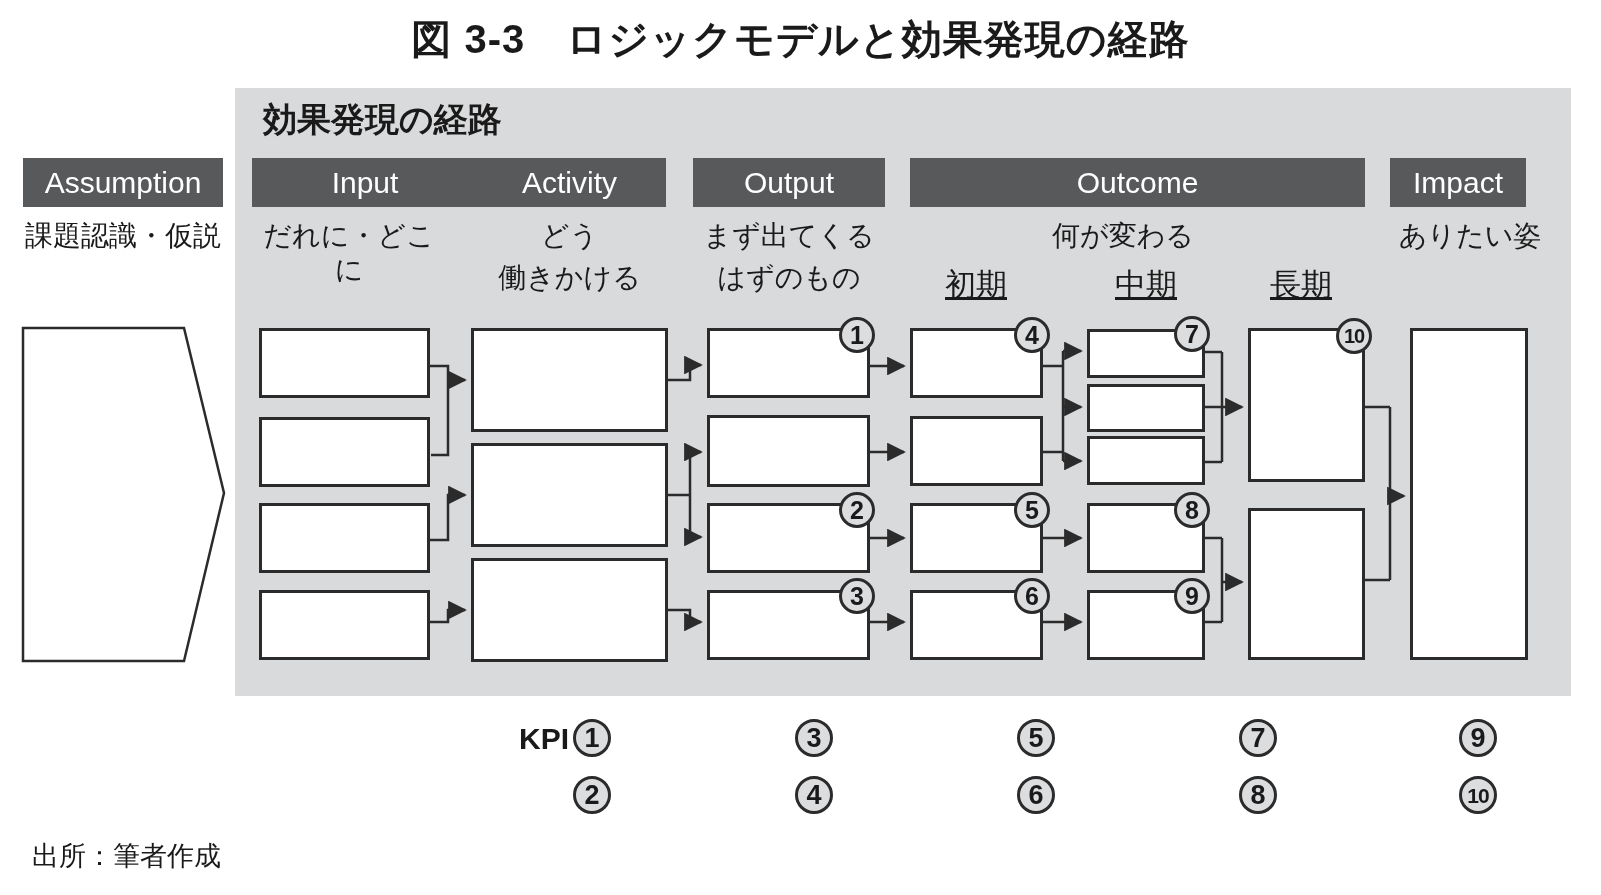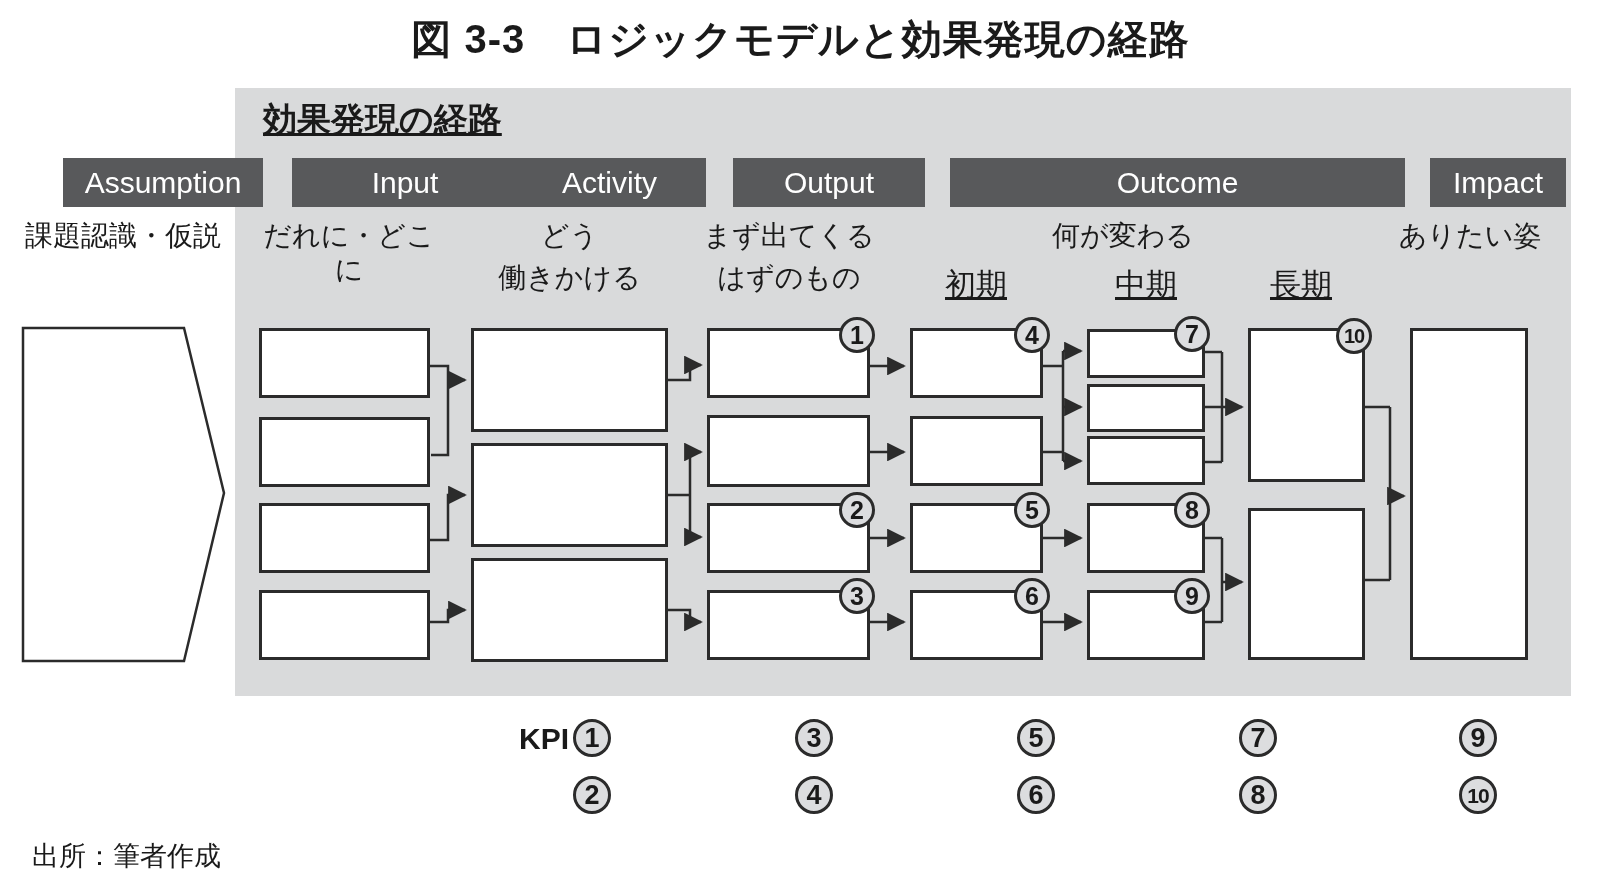--- a/index.html
+++ b/index.html
@@ -2,23 +2,23 @@
 <html><head>
 <meta charset="utf-8">
 <style>
   html,body{margin:0;padding:0;background:#ffffff;}
   body{width:1601px;height:895px;position:relative;overflow:hidden;
        font-family:"Liberation Sans","DejaVu Sans",sans-serif;color:#1a1a1a;}
   .abs{position:absolute;}
   #page-title{left:0;top:12px;width:1601px;text-align:center;
     font-size:40px;font-weight:bold;letter-spacing:1px;}
   #panel{left:235px;top:88px;width:1336px;height:608px;background:#d9dadb;}
-  #panel-heading{left:263px;top:97px;font-size:34px;font-weight:bold;text-decoration:underline;}
+  #panel-heading{left:263px;top:97px;font-size:34px;font-weight:bold;}
   .hbar{top:158px;height:49px;background:#58595b;color:#ffffff;
-    font-size:30px;text-align:center;line-height:49px;margin-left:40px;}
+    font-size:30px;text-align:center;line-height:49px;}
   .sub{top:219px;height:34px;font-size:28px;text-align:center;line-height:34px;}
   .sub2{top:261px;}
   .phase{top:268px;height:34px;width:120px;font-size:31px;text-align:center;line-height:34px;text-decoration:underline;}
   .box{background:#ffffff;border:3px solid #2b2b2b;box-sizing:border-box;}
   svg.layer{left:0;top:0;}
   svg.layer path, svg.layer polygon{stroke:#2b2b2b;stroke-width:2.5;fill:none;}
   svg.layer polygon{fill:#ffffff;}
   svg.layer .arrowhead{fill:#2b2b2b;stroke:none;}
   .badge{width:36px;height:36px;border-radius:50%;background:#dcdddf;
     border:3px solid #2b2b2b;box-sizing:border-box;font-size:25px;font-weight:700;

